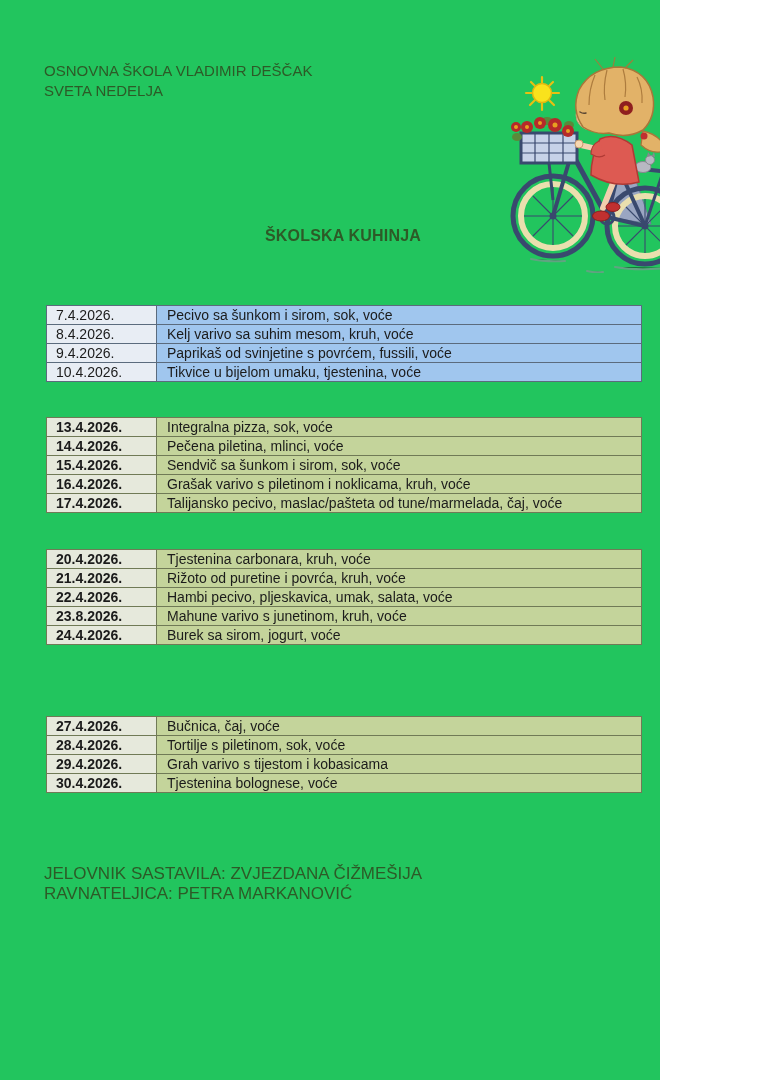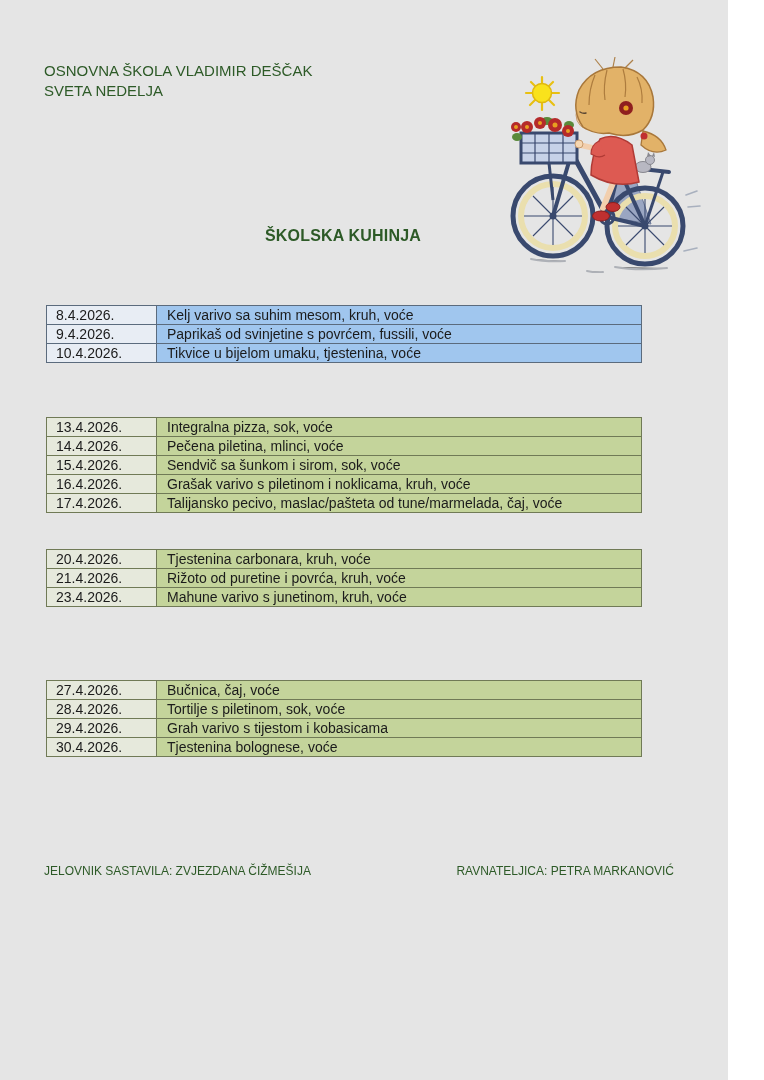--- a/index.html
+++ b/index.html
@@ -1,40 +1,40 @@
 <!DOCTYPE html>
 <html><head>
 <meta charset="utf-8">
 <style>
   html,body { margin:0; padding:0; background:#ffffff; }
   body { width:764px; height:1080px; font-family:"Liberation Sans",sans-serif; }
-  .page { position:relative; width:728px; height:1080px; background:#e5e5e5; overflow:hidden; }
+  .page { position:relative; width:660px; height:1080px; background:#22c55e; overflow:hidden; }
 
   .school-header { position:absolute; left:44px; top:61px; font-size:15px; line-height:20px; color:#2d5a27; }
   .page-title { position:absolute; left:44px; top:164px; width:598px; text-align:center;
                 font-size:20px; font-weight:bold; color:#2d5a27; letter-spacing:.2px; }
   .page-subtitle { position:absolute; left:44px; top:227px; width:598px; text-align:center;
                 font-size:16px; font-weight:bold; color:#2d5a27; letter-spacing:.2px; }
 
   table.week-table { position:absolute; left:46px; border-collapse:collapse; table-layout:fixed; width:596px; }
   .week-table td { height:18px; font-size:14px; color:#1b1b1b; padding:0; vertical-align:middle;
                    white-space:nowrap; overflow:hidden; }
   td.date-cell { width:100px; padding-left:9px; }
   td.menu-cell { padding-left:10px; }
   .blue td  { border:1px solid #5b6b7d; }
   .blue .date-cell { background:#e8edf4; }
   .blue .menu-cell { background:#a0c6ee; }
   .green td { border:1px solid #707a56; }
-  .green .date-cell { background:#e6e9dc; }
+  .green .date-cell { background:#e6e9dc;font-weight:bold; }
   .green .menu-cell { background:#c4d49b; }
-  .t1 { top:305px; } .t2 { top:417px; } .t3 { top:549px; } .t4 { top:680px; }
+  .t1 { top:305px; } .t2 { top:417px; } .t3 { top:549px; } .t4 { top:716px; }
 
   .note { position:absolute; left:44px; top:830px; font-size:14.5px; color:#2d5a27; }
   .signatures { position:absolute; left:44px; top:864px; width:630px; display:flex;
-                justify-content:space-between; font-size:12px; color:#2d5a27; }
+                justify-content:space-between; font-size:17px; color:#2d5a27;flex-direction:column; }
 
   .illustration { position:absolute; left:503px; top:55px; width:200px; height:218px; }
 </style>
 </head>
 <body>
 
 <div class="page">
 
   <div class="school-header">
     <div>OSNOVNA ŠKOLA VLADIMIR DEŠČAK</div>
@@ -178,20 +178,24 @@
 
       <circle cx="76" cy="89" r="4" fill="#f6d7b2" stroke="#c89b6e" stroke-width="1"></circle>
     </g>
   </svg>
 
   <div class="page-subtitle">ŠKOLSKA KUHINJA</div>
 
   <table class="week-table blue t1">
     <tbody>
       <tr>
+        <td class="date-cell">7.4.2026.</td>
+        <td class="menu-cell">Pecivo sa šunkom i sirom, sok, voće</td>
+      </tr>
+      <tr>
         <td class="date-cell">8.4.2026.</td>
         <td class="menu-cell">Kelj varivo sa suhim mesom, kruh, voće</td>
       </tr>
       <tr>
         <td class="date-cell">9.4.2026.</td>
         <td class="menu-cell">Paprikaš od svinjetine s povrćem, fussili, voće</td>
       </tr>
       <tr>
         <td class="date-cell">10.4.2026.</td>
         <td class="menu-cell">Tikvice u bijelom umaku, tjestenina, voće</td>
@@ -228,22 +232,30 @@
     <tbody>
       <tr>
         <td class="date-cell">20.4.2026.</td>
         <td class="menu-cell">Tjestenina carbonara, kruh, voće</td>
       </tr>
       <tr>
         <td class="date-cell">21.4.2026.</td>
         <td class="menu-cell">Rižoto od puretine i povrća, kruh, voće</td>
       </tr>
       <tr>
-        <td class="date-cell">23.4.2026.</td>
+        <td class="date-cell">22.4.2026.</td>
+        <td class="menu-cell">Hambi pecivo, pljeskavica, umak, salata, voće</td>
+      </tr>
+      <tr>
+        <td class="date-cell">23.8.2026.</td>
         <td class="menu-cell">Mahune varivo s junetinom, kruh, voće</td>
+      </tr>
+      <tr>
+        <td class="date-cell">24.4.2026.</td>
+        <td class="menu-cell">Burek sa sirom, jogurt, voće</td>
       </tr>
     </tbody>
   </table>
 
   <table class="week-table green t4">
     <tbody>
       <tr>
         <td class="date-cell">27.4.2026.</td>
         <td class="menu-cell">Bučnica, čaj, voće</td>
       </tr>

